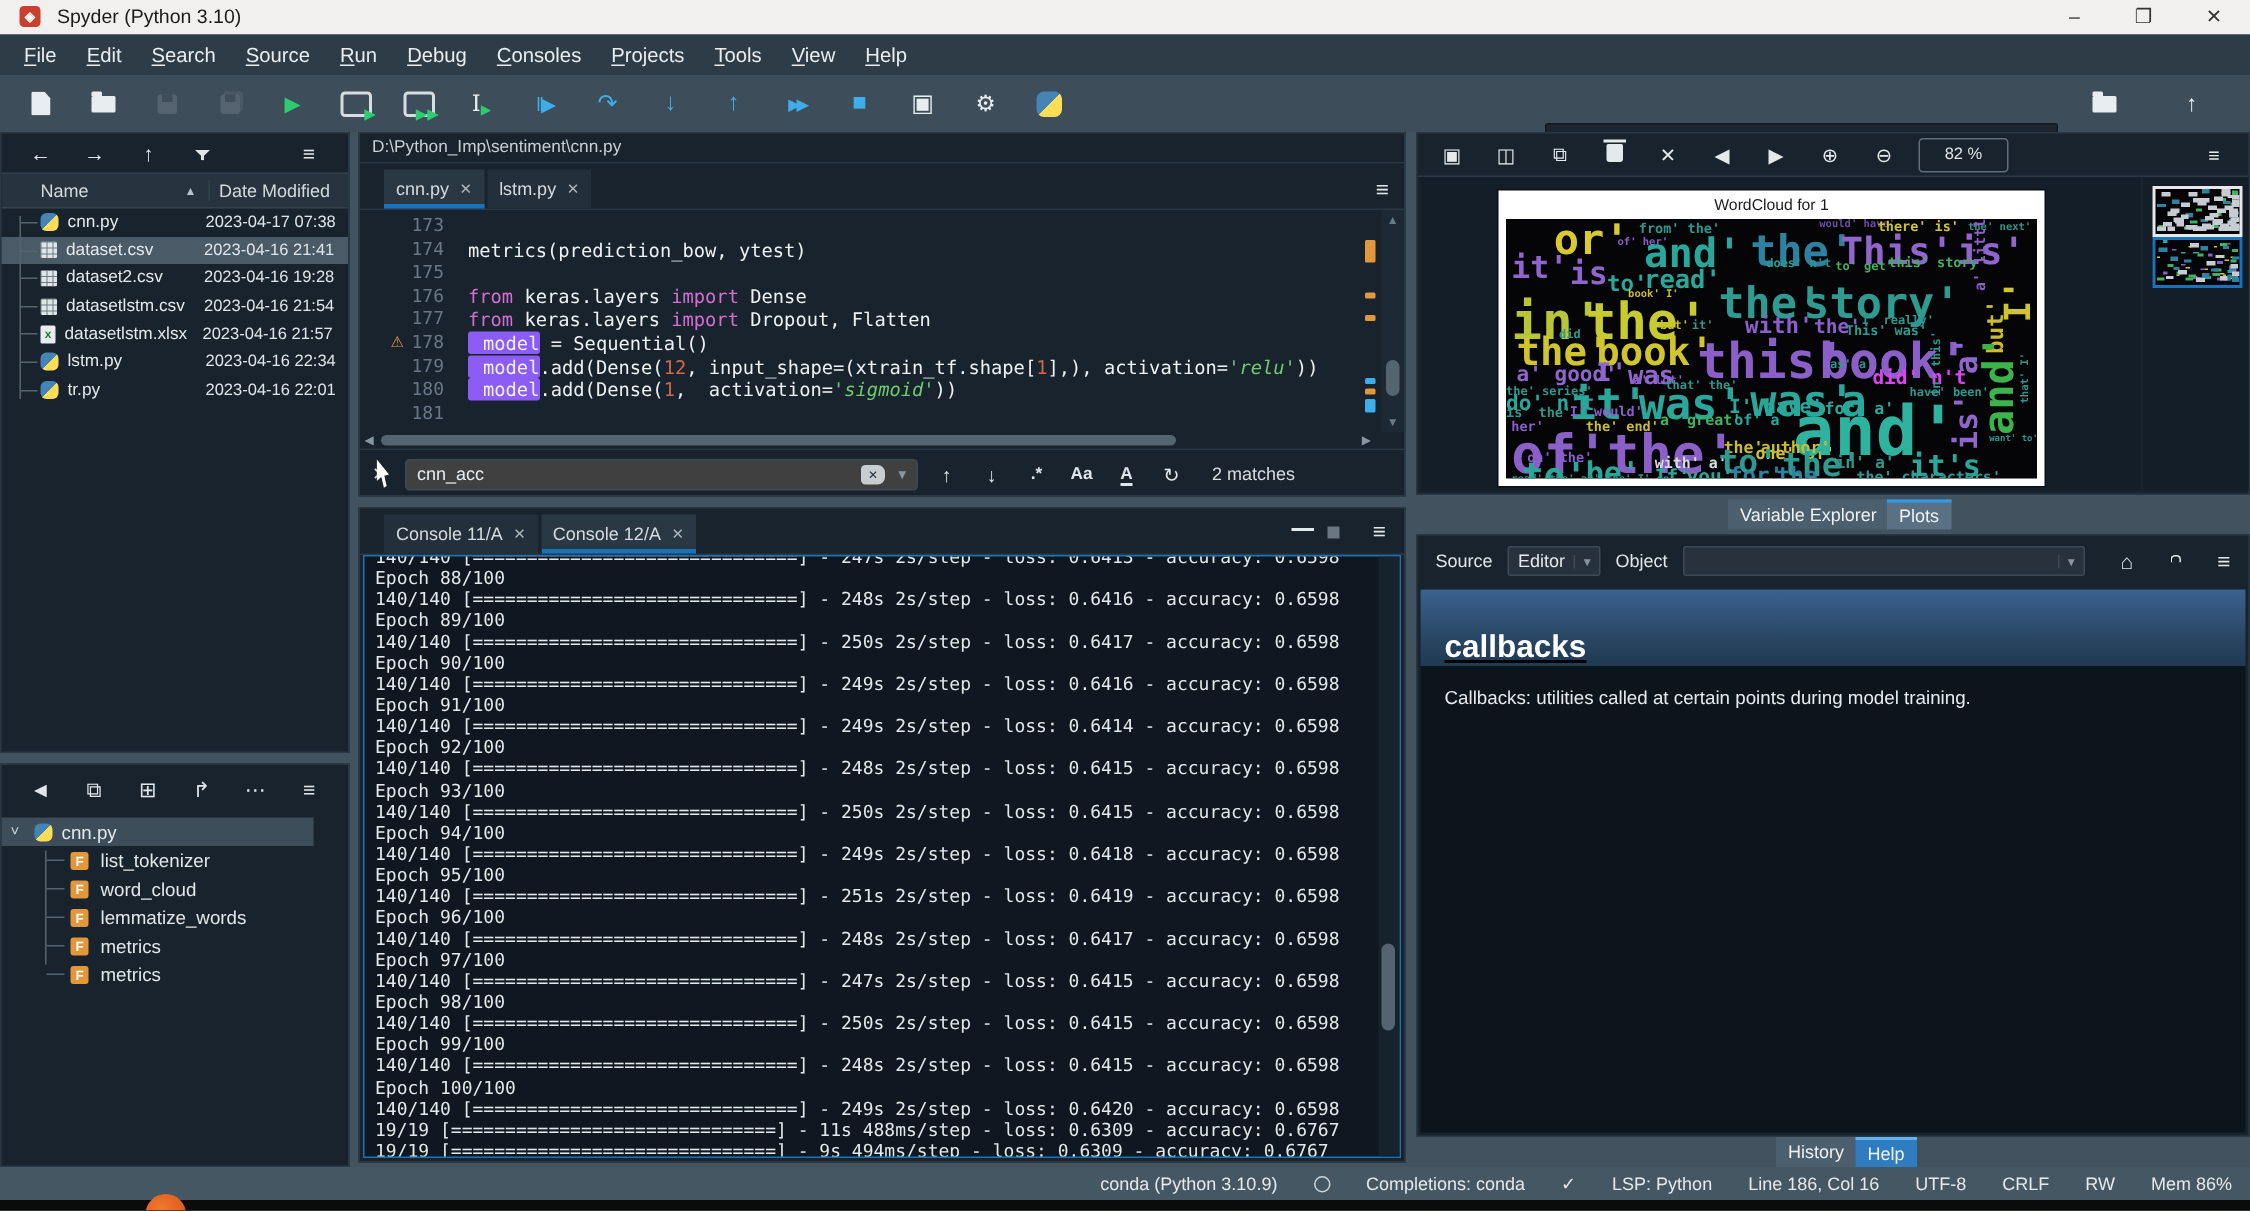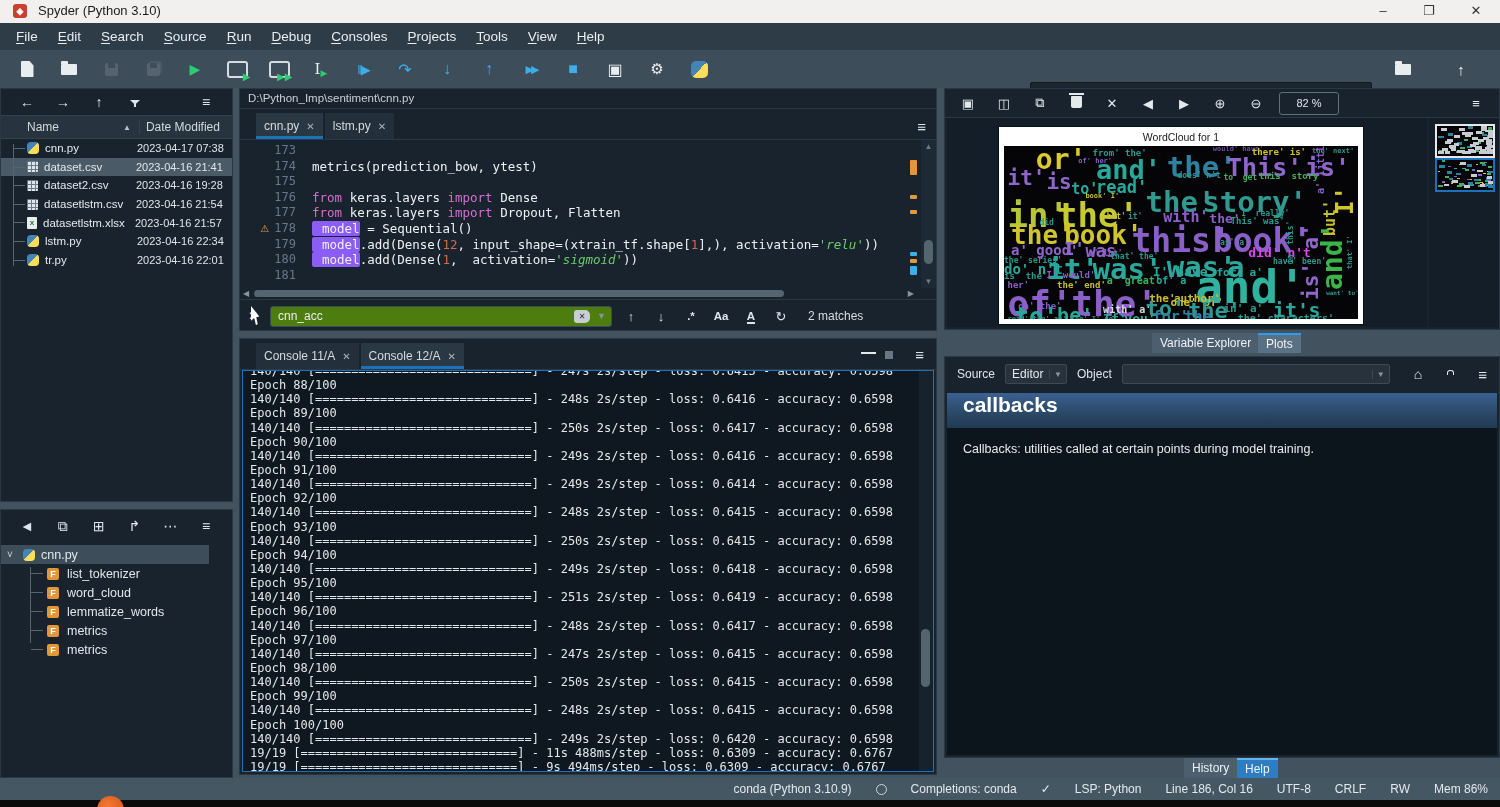--- a/index.html
+++ b/index.html
@@ -93,21 +93,21 @@
   .mk{position:absolute;left:2px;width:7px;border-radius:1px;}
   #ed-vscroll{position:absolute;right:0;top:0;width:15px;height:148px;background:#1d2935;}
   .sthumb{position:absolute;left:3px;width:9px;border-radius:5px;background:#55656f;}
   .sarrow{position:absolute;left:0;width:15px;text-align:center;font-size:8px;color:#6b7a86;}
   #ed-hscroll{height:11px;position:relative;background:#19232d;border-bottom:1px solid #2a3844;}
   #ed-hthumb{position:absolute;left:14px;top:2px;width:530px;height:7px;border-radius:4px;background:#55656f;}
   .harrow{position:absolute;top:0;font-size:8px;color:#8795a1;line-height:11px;}
   
   #findbar{height:32px;display:flex;align-items:center;gap:8px;padding:0 8px;}
   #find-close{color:#cfd6db;font-size:12px;width:14px;}
-  #find-input{width:342px;height:21px;background:#4d7c0f;border:1px solid #3a4a56;border-radius:3px;color:#e9edf0;font-size:12px;padding:0 24px 0 7px;box-sizing:border-box;font-family:"Liberation Sans",sans-serif;}
+  #find-input{width:342px;height:21px;background:#404040;border:1px solid #3a4a56;border-radius:3px;color:#e9edf0;font-size:12px;padding:0 24px 0 7px;box-sizing:border-box;font-family:"Liberation Sans",sans-serif;}
   #find-input-wrap{position:relative;display:flex;align-items:center;}
   #find-clear{position:absolute;right:22px;width:16px;height:13px;background:#c8cdd2;border-radius:3px 5px 5px 3px;color:#22303a;font-size:8px;text-align:center;line-height:13px;}
   #find-combo-caret{position:absolute;right:6px;color:#8795a1;font-size:9px;}
   .findic{color:#dfe5ea;font-size:13px;width:22px;text-align:center;}
   .findic.txt{font-size:11.5px;font-weight:bold;}
   .wordA{border-bottom:2px solid #dfe5ea;padding-bottom:0px;}
   #find-matches{color:#d8dde1;font-size:12px;margin-left:8px;}
   
   #cursor{left:251px;top:306px;width:13px;height:20px;background:#fff;
      clip-path:polygon(0 0,0 74%,25% 60%,38% 96%,52% 90%,40% 56%,64% 52%);
@@ -144,21 +144,21 @@
   .ptab{position:absolute;height:20px;font-size:12px;color:#eef2f5;display:flex;align-items:center;padding:0 8px;background:#4c5f6e;box-sizing:border-box;}
   .ptab.selected{background:#5a7183;border-top:2px solid #2d9cf0;}
   .ptab.helpsel{background:#2f7cc0;border-top:2px solid #63b4f5;}
 
   
   #help-pane{left:944px;top:356px;width:556px;height:402px;}
   #help-bar{height:34px;display:flex;align-items:center;padding:0 12px;gap:10px;font-size:12px;color:#dfe5e9;}
   .combo{height:20px;background:#27323c;border:1px solid #3c4a56;border-radius:2px;display:flex;align-items:center;font-size:12px;color:#e6eaed;padding-left:6px;box-sizing:border-box;}
   .combo .caret{margin-left:auto;border-left:1px solid #3c4a56;padding:0 4px;color:#8795a1;font-size:8px;}
   #help-content{position:absolute;left:2px;top:36px;right:2px;bottom:2px;background:#0c141c;}
-  #help-banner{height:35px;background:linear-gradient(180deg,#3b6190 0%,#27445f 70%,#203a52 100%);display:flex;align-items:flex-start;}
+  #help-banner{height:51px;background:linear-gradient(180deg,#3b6190 0%,#27445f 70%,#203a52 100%);display:flex;align-items:flex-end;text-decoration:underline;}
   #help-title{color:#fff;font-size:21px;font-weight:bold;padding-left:16px;}
   #help-body{color:#e7ebee;font-size:12.5px;padding:14px 0 0 16px;}
   .i-lock{width:9px;height:7px;background:#e4e9ec;border-radius:1px;position:relative;margin-top:4px;}
   .i-lock:before{content:"";position:absolute;left:1px;top:-4px;width:5px;height:4px;border:1.5px solid #e4e9ec;border-bottom:none;border-radius:3px 3px 0 0;}
 
   
   #statusbar{left:0;top:778px;width:1500px;height:22px;background:#465764;display:flex;align-items:center;justify-content:flex-end;gap:24px;padding-right:12px;box-sizing:border-box;font-size:12px;color:#e4e9ec;}
   .sico{width:9px;height:9px;border:1.5px solid #cfd6db;border-radius:50%;}
   .check{color:#e4e9ec;font-size:12px;}
   #bottomstrip{left:0;top:800px;width:1500px;height:7px;background:#0b0b0b;}

